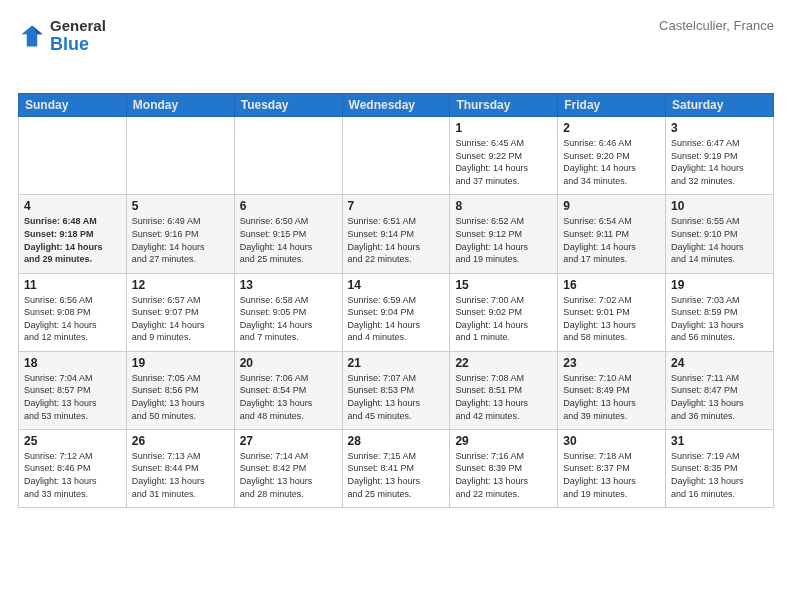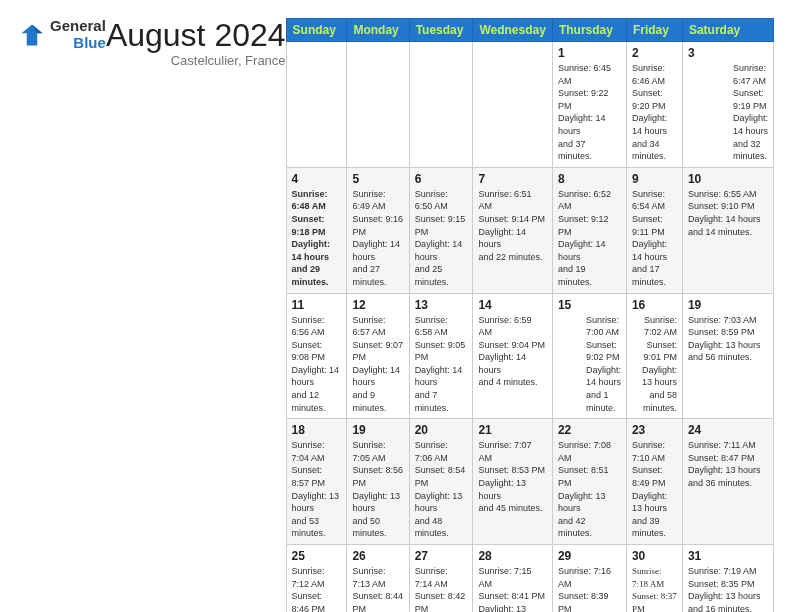--- a/index.html
+++ b/index.html
@@ -8,21 +8,22 @@
       background: #fff;
       width: 792px;
       height: 612px;
       overflow: hidden;
     }
     .page {
       width: 792px;
       height: 520px;
       padding: 18px 18px 12px 18px;
       display: flex;
-      flex-direction: row;
+      flex-direction: column;
+      gap: 29px;
     }
     .header {
       display: flex;
       justify-content: space-between;
       align-items: flex-start;
       margin-bottom: 10px;
     }
     .logo {
       display: flex;
       align-items: center;
@@ -32,24 +33,23 @@
       display: flex;
       flex-direction: column;
       line-height: 1.1;
     }
     .logo-general {
       font-size: 15px;
       font-weight: bold;
       color: #333;
     }
     .logo-blue {
-      font-size: 15px;
+      font-size: 18px;
       font-weight: bold;
       color: #2277cc;
-      text-align: right;
     }
     .logo-icon {
       width: 28px;
       height: 28px;
     }
     .title-block {
       text-align: right;
     }
     .month-year {
       font-size: 32px;
@@ -61,21 +61,21 @@
       font-size: 13px;
       color: #737373;
     }
     .calendar {
       width: 100%;
       border-collapse: collapse;
       flex: 1;
     }
     .calendar th {
       background: #2277cc;
-      color: #bef264;
+      color: #e5e5e5;
       font-size: 12px;
       font-weight: bold;
       padding: 4px 6px;
       text-align: left;
       border: 1px solid #1a66bb;
     }
     .calendar td {
       vertical-align: top;
       padding: 4px 5px;
       border: 1px solid #ccc;
@@ -129,21 +129,20 @@
       <svg class="logo-icon" viewBox="0 0 32 32">
         <polygon points="16,4 28,14 22,14 22,28 10,28 10,14 4,14" fill="#2277cc"></polygon>
         <polygon points="16,4 28,14 22,14" fill="#1a55aa"></polygon>
       </svg>
       <div class="logo-text">
         <span class="logo-general">General</span>
         <span class="logo-blue">Blue</span>
       </div>
     </div>
     <div class="title-block">
-      <div class="month-year">August 2024</div>
       <div class="location">Castelculier, France</div>
     </div>
   </div>
 
   <table class="calendar">
     <thead>
       <tr>
         <th>Sunday</th>
         <th>Monday</th>
         <th>Tuesday</th>
@@ -168,21 +167,21 @@
           </td>
           <td>
             <span class="day-num">2</span>
             <div class="day-info" style="white-space: pre-line;">Sunrise: 6:46 AM
 Sunset: 9:20 PM
 Daylight: 14 hours
 and 34 minutes.</div>
           </td>
           <td>
             <span class="day-num">3</span>
-            <div class="day-info" style="white-space: pre-line; margin-left: 45px;">Sunrise: 6:47 AM
+            <div class="day-info" style="white-space: pre-line;">Sunrise: 6:47 AM
 Sunset: 9:19 PM
 Daylight: 14 hours
 and 32 minutes.</div>
           </td>
         </tr>
         <tr>
           <td>
             <span class="day-num">4</span>
             <div class="day-info" style="white-space: pre-line; font-weight: bold;">Sunrise: 6:48 AM
 Sunset: 9:18 PM
@@ -256,28 +255,28 @@
           </td>
           <td>
             <span class="day-num">14</span>
             <div class="day-info" style="white-space: pre-line;">Sunrise: 6:59 AM
 Sunset: 9:04 PM
 Daylight: 14 hours
 and 4 minutes.</div>
           </td>
           <td>
             <span class="day-num">15</span>
-            <div class="day-info" style="white-space: pre-line; margin-left: 28px;">Sunrise: 7:00 AM
+            <div class="day-info" style="white-space: pre-line;">Sunrise: 7:00 AM
 Sunset: 9:02 PM
 Daylight: 14 hours
 and 1 minute.</div>
           </td>
           <td>
             <span class="day-num">16</span>
-            <div class="day-info" style="white-space: pre-line; text-align: right;">Sunrise: 7:02 AM
+            <div class="day-info" style="white-space: pre-line;">Sunrise: 7:02 AM
 Sunset: 9:01 PM
 Daylight: 13 hours
 and 58 minutes.</div>
           </td>
           <td>
             <span class="day-num">19</span>
             <div class="day-info" style="white-space: pre-line;">Sunrise: 7:03 AM
 Sunset: 8:59 PM
 Daylight: 13 hours
 and 56 minutes.</div>
@@ -365,21 +364,21 @@
           </td>
           <td>
             <span class="day-num">29</span>
             <div class="day-info" style="white-space: pre-line;">Sunrise: 7:16 AM
 Sunset: 8:39 PM
 Daylight: 13 hours
 and 22 minutes.</div>
           </td>
           <td>
             <span class="day-num">30</span>
-            <div class="day-info" style="white-space: pre-line; font-family: Liberation Serif, serif;">Sunrise: 7:18 AM
+            <div class="day-info" style="white-space: pre-line;">Sunrise: 7:18 AM
 Sunset: 8:37 PM
 Daylight: 13 hours
 and 19 minutes.</div>
           </td>
           <td>
             <span class="day-num">31</span>
             <div class="day-info" style="white-space: pre-line;">Sunrise: 7:19 AM
 Sunset: 8:35 PM
 Daylight: 13 hours
 and 16 minutes.</div>

